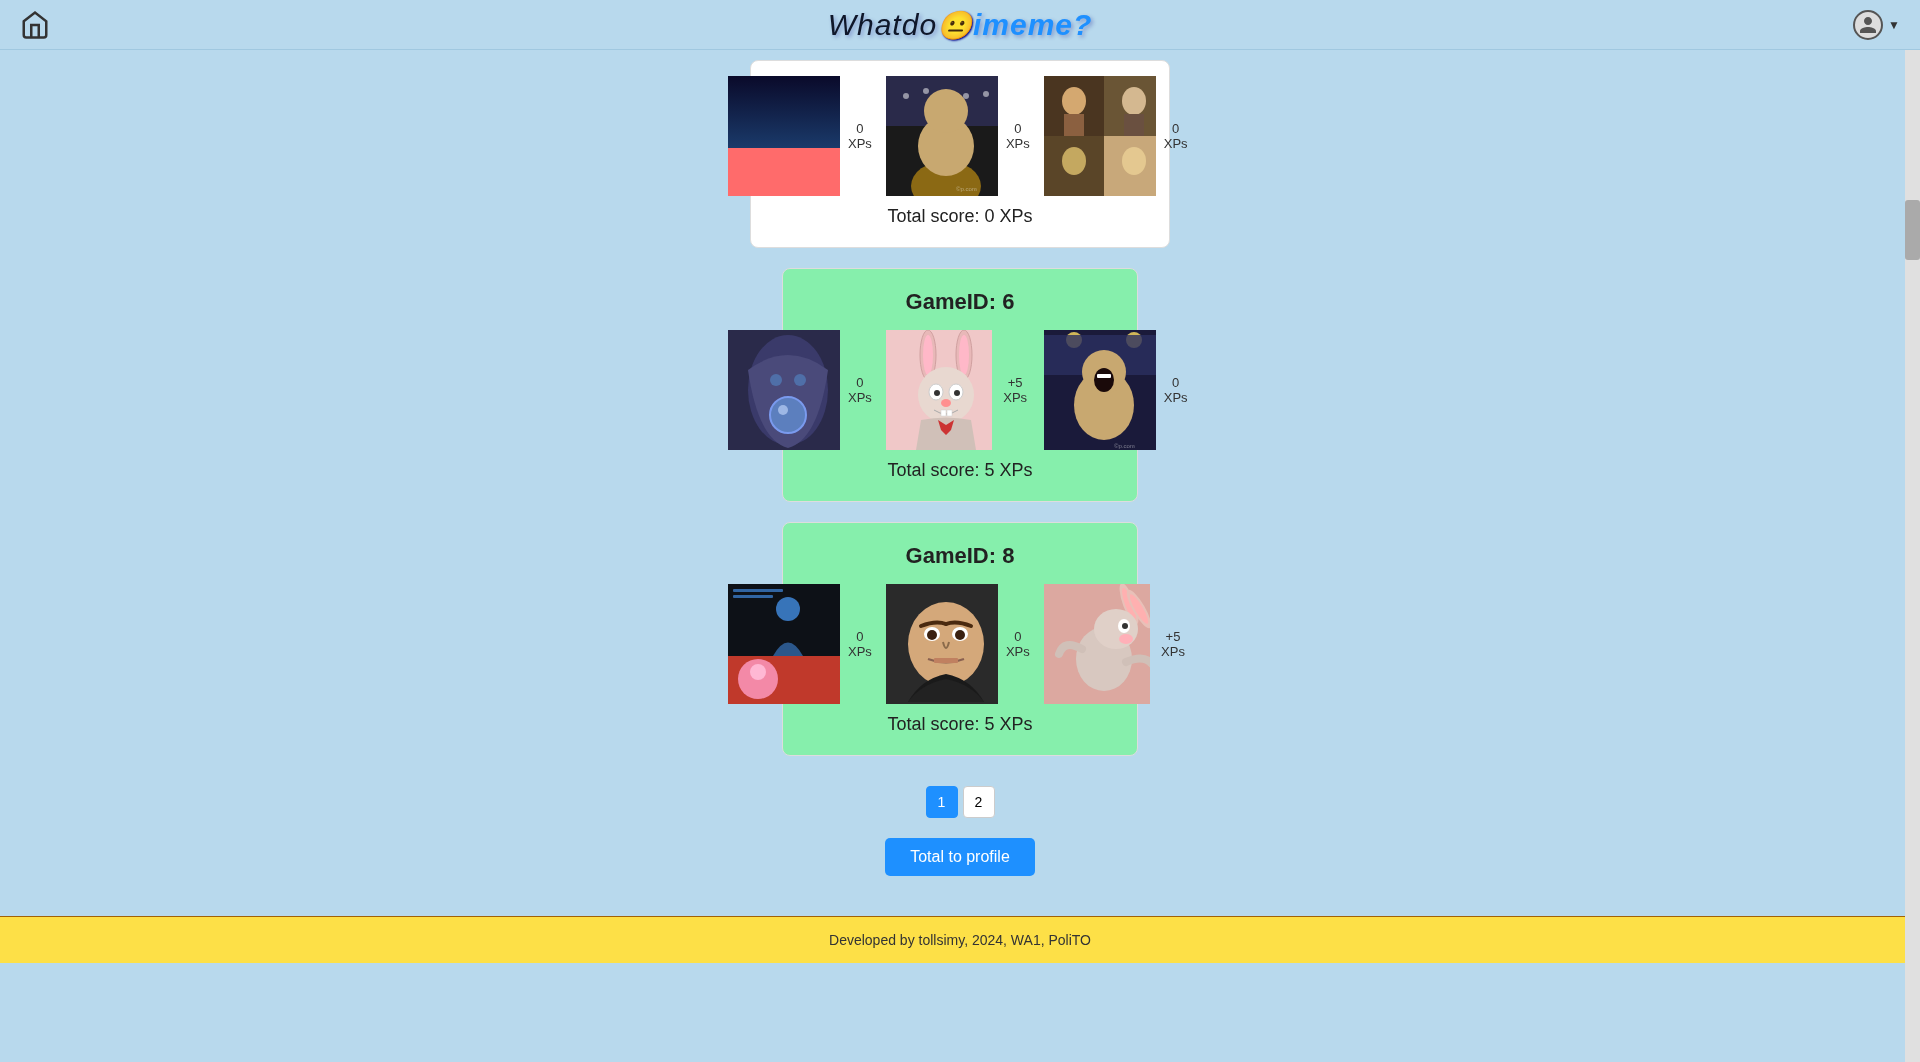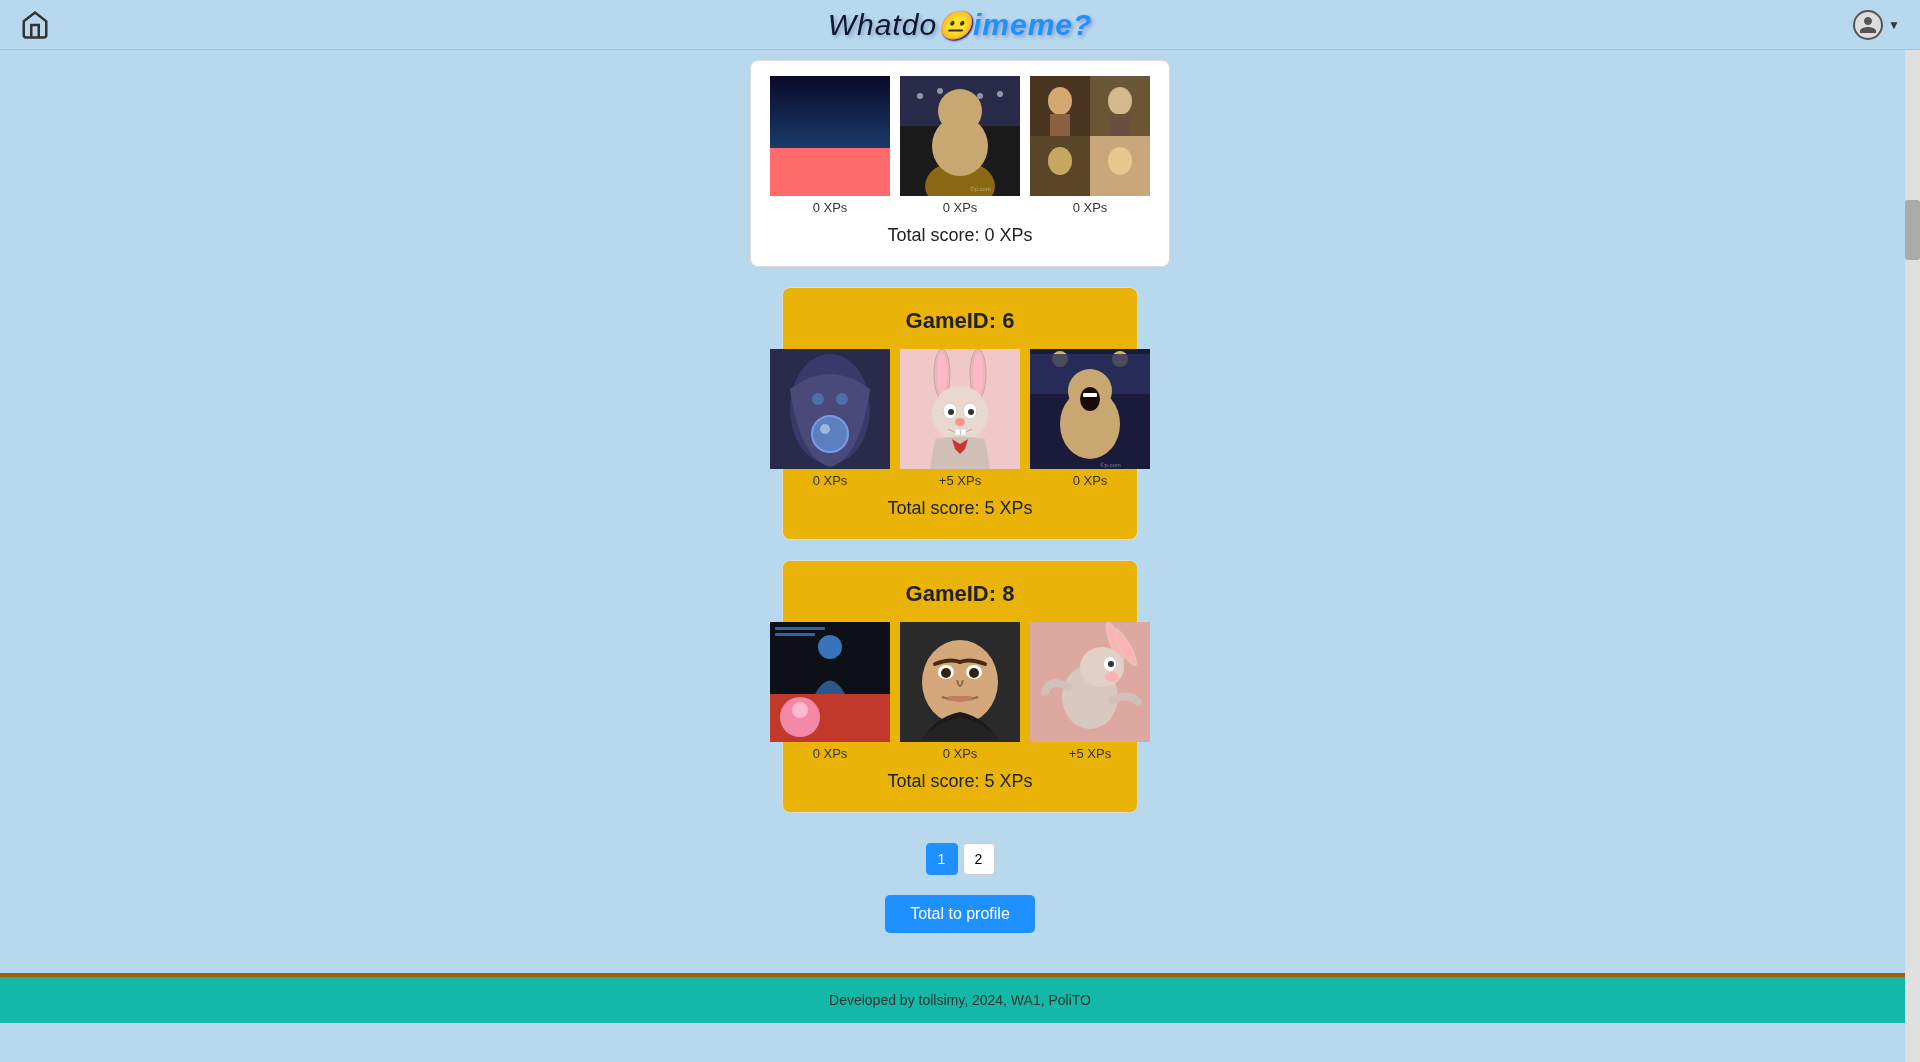--- a/index.html
+++ b/index.html
@@ -68,21 +68,21 @@
     .main-content {
       padding-top: 60px;
       padding-bottom: 20px;
       display: flex;
       flex-direction: column;
       align-items: center;
     }
 
     
     .game-card {
-      background: #eab308;
+      background: #86efac;
       border: 1px solid #ddd;
       border-radius: 8px;
       padding: 20px;
       margin-bottom: 20px;
       width: 356px;
       text-align: center;
     }
 
     .game-id-title {
       font-size: 22px;
@@ -93,21 +93,21 @@
 
     .memes-row {
       display: flex;
       justify-content: center;
       gap: 10px;
       margin-bottom: 10px;
     }
 
     .meme-item {
       display: flex;
-      flex-direction: column;
+      flex-direction: row;
       align-items: center;
       gap: 4px;
     }
 
     .meme-score {
       font-size: 13px;
       color: #333;
     }
 
     .total-score {
@@ -148,26 +148,26 @@
       border: none;
       border-radius: 5px;
       padding: 10px 25px;
       font-size: 16px;
       cursor: pointer;
       margin-bottom: 20px;
     }
 
     
     .footer {
-      background: #14b8a6;
+      background: #fde047;
       text-align: center;
       padding: 15px;
       font-size: 14px;
       color: #333;
-      border-top: 4px solid #a16207;
+      border-top: 1px solid #a16207;
       width: 1920px;
     }
 
     
     .scrollbar-area {
       position: fixed;
       right: 0;
       top: 0;
       width: 15px;
       height: 100%;

